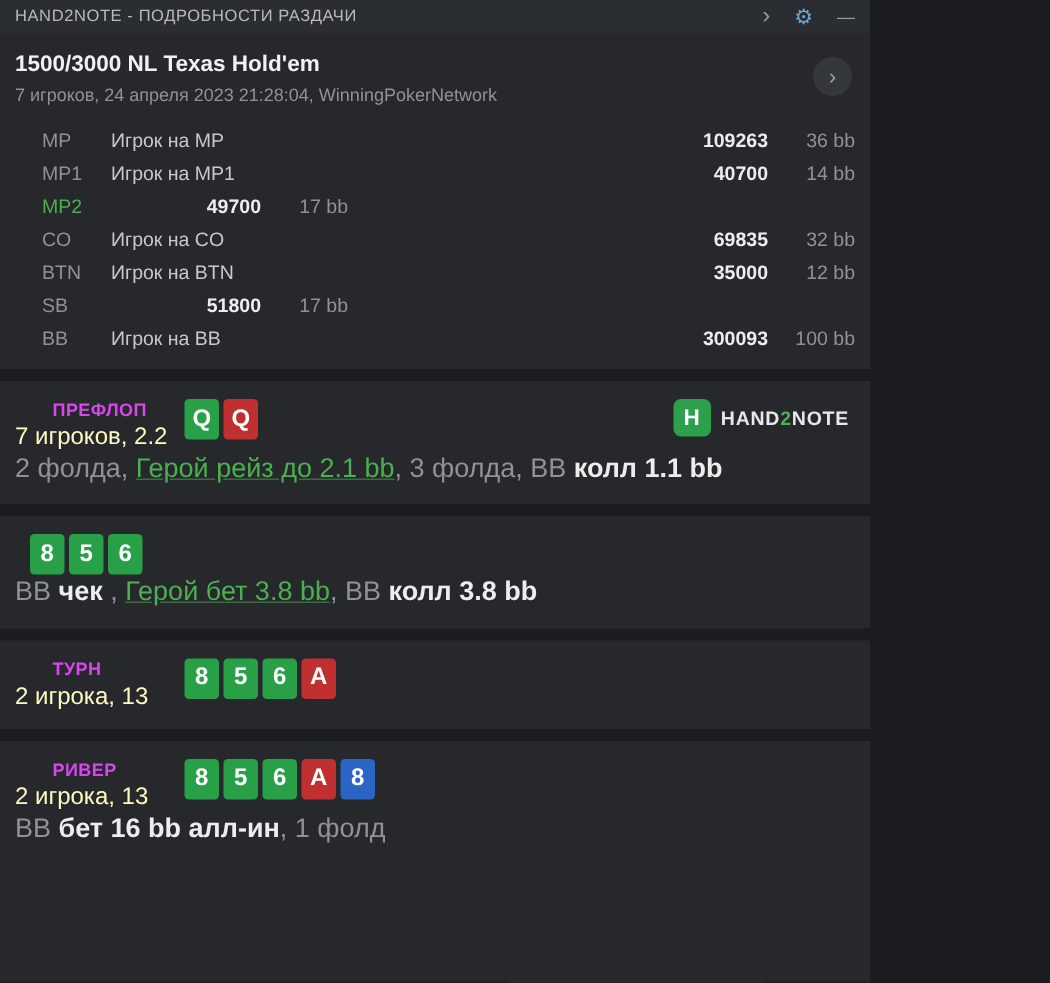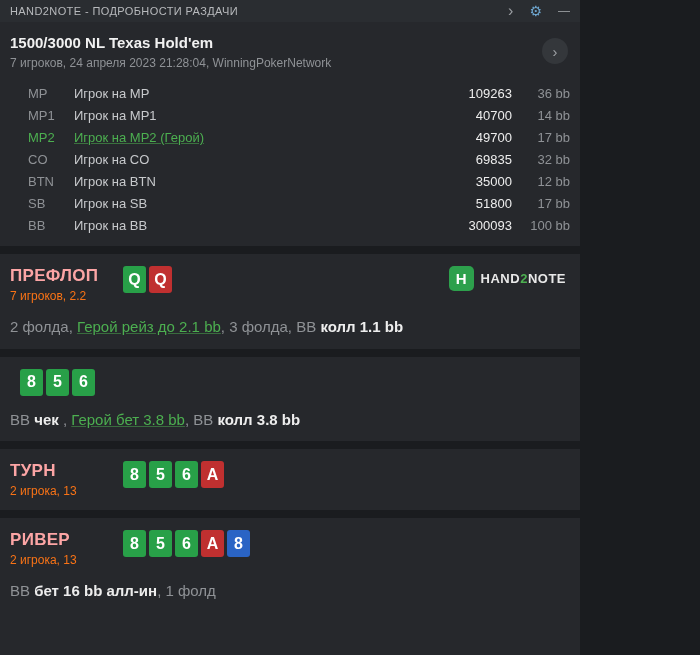--- a/index.html
+++ b/index.html
@@ -24,47 +24,47 @@
   .hand-sub { font-size:12px; color:#8f9296; margin-top:5px; }
   .hdr-nav { position:absolute; right:12px; top:16px; width:26px; height:26px; border-radius:50%;
              background:#34373b; color:#9ea1a5; display:flex; align-items:center; justify-content:center;
              font-size:15px; cursor:pointer; }
 
   
   .players { padding:4px 10px 0 28px; }
   .player-row { display:flex; align-items:center; height:22px; font-size:13px; }
   .p-pos { width:46px; color:#8f9296; flex:0 0 auto; }
   .p-name { flex:1; color:#c7c9cc; }
-  .p-stack { width:100px; text-align:right; color:#ededed; font-weight:normal; flex:0 0 auto; }
+  .p-stack { width:100px; text-align:right; color:#ededed; font-weight:bold; flex:0 0 auto; }
   .p-bb { width:58px; text-align:right; color:#8f9296; flex:0 0 auto; }
   .player-row.hero .p-pos { color:#4caf50; }
   .player-row.hero .p-name { color:#4caf50; text-decoration:underline; text-decoration-color:rgba(76,175,80,.55); }
 
   
   .streets { flex:1; display:flex; flex-direction:column; }
   .street { margin-top:8px; padding:12px 10px 12px 10px; flex:0 0 auto; }
   .street:last-child { flex:1; }
   .street-head { display:flex; align-items:flex-start; }
   .street-title-block { min-width:103px; }
-  .street-name { font-size:17px; font-weight:bold; color:#fca5a5; letter-spacing:.3px; }
-  .street-meta { font-size:12px; color:#f97316; margin-top:3px; }
+  .street-name { font-size:12px; font-weight:bold; color:#d946ef; letter-spacing:.3px;margin-left:25px; }
+  .street-meta { font-size:16px; color:#fef9c3; margin-top:3px; }
   .street-cards { display:flex; gap:3px; margin-left:10px; }
   .card { width:23px; height:27px; border-radius:3px; display:flex; align-items:center; justify-content:center;
           font-size:16px; font-weight:bold; color:#ffffff; }
   .card.green { background:#28a048; }
   .card.red   { background:#c03030; }
   .card.blue  { background:#2a64c5; }
 
   .logo { margin-left:auto; margin-right:4px; display:flex; align-items:center; gap:7px; }
   .logo-icon { width:25px; height:25px; border-radius:5px; background:#2da04c; color:#ffffff;
                display:flex; align-items:center; justify-content:center; font-size:15px; font-weight:bold; }
   .logo-text { font-size:13px; font-weight:bold; letter-spacing:.5px; color:#e8e8e8; }
   .logo-text .accent { color:#4caf50; }
 
-  .street-actions { margin-top:14px; font-size:15px; color:#8f9296; line-height:1.3; }
+  .street-actions { margin-top:0; font-size:18px; color:#8f9296; line-height:1.3; }
   .seg-muted { color:#8f9296; }
   .seg-strong { color:#ededed; font-weight:bold; }
   .seg-hero { color:#4caf50; text-decoration:underline; text-decoration-color:rgba(76,175,80,.5); cursor:pointer; }
 </style>
 </head>
 <body>
 
 <div class="app">
 
   <div class="titlebar">
@@ -94,42 +94,40 @@
 
   <div class="player-row">
     <span class="p-pos">MP1</span>
     <span class="p-name">Игрок на MP1</span>
     <span class="p-stack">40700</span>
     <span class="p-bb">14 bb</span>
   </div>
 
   <div class="player-row hero">
     <span class="p-pos">MP2</span>
-    <span class="p-name">Игрок на MP2 (Герой)</span>
     <span class="p-stack">49700</span>
     <span class="p-bb">17 bb</span>
   </div>
 
   <div class="player-row">
     <span class="p-pos">CO</span>
     <span class="p-name">Игрок на CO</span>
     <span class="p-stack">69835</span>
     <span class="p-bb">32 bb</span>
   </div>
 
   <div class="player-row">
     <span class="p-pos">BTN</span>
     <span class="p-name">Игрок на BTN</span>
     <span class="p-stack">35000</span>
     <span class="p-bb">12 bb</span>
   </div>
 
   <div class="player-row">
     <span class="p-pos">SB</span>
-    <span class="p-name">Игрок на SB</span>
     <span class="p-stack">51800</span>
     <span class="p-bb">17 bb</span>
   </div>
 
   <div class="player-row">
     <span class="p-pos">BB</span>
     <span class="p-name">Игрок на BB</span>
     <span class="p-stack">300093</span>
     <span class="p-bb">100 bb</span>
   </div>

